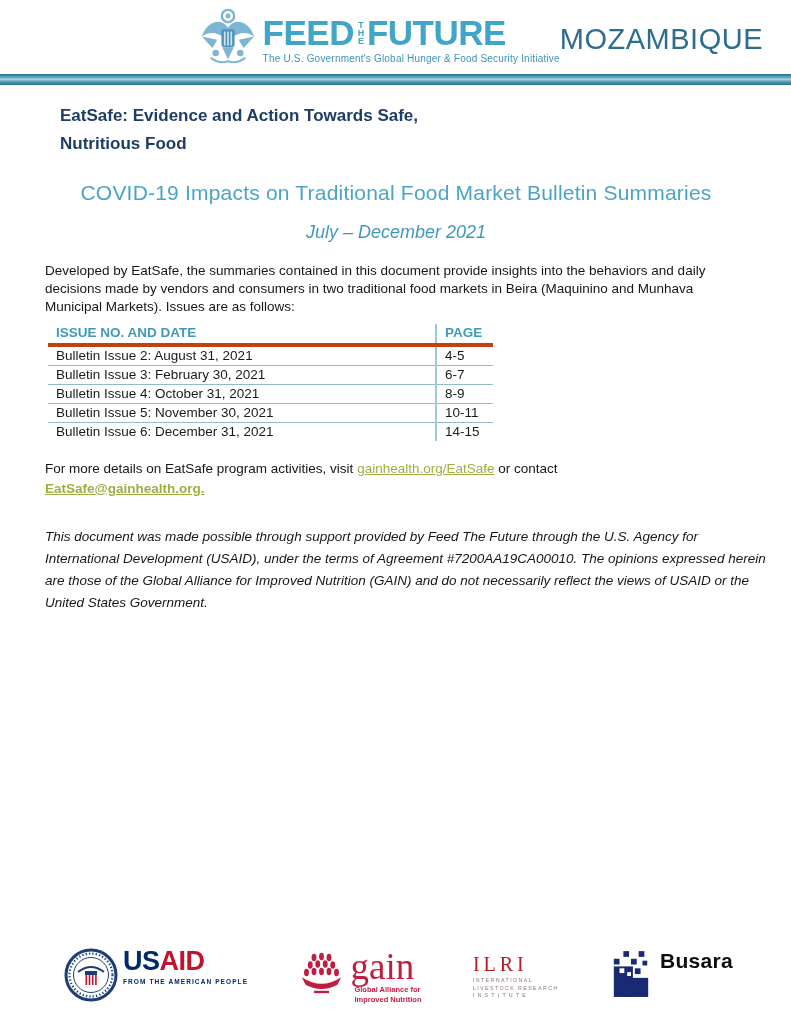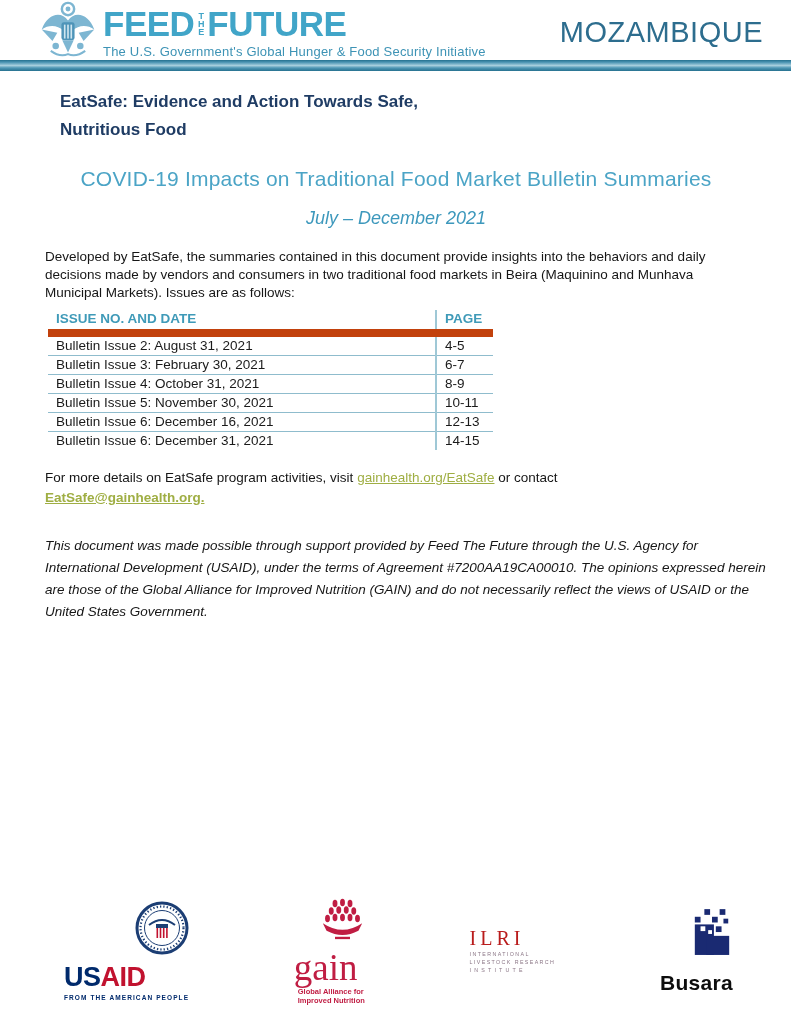--- a/index.html
+++ b/index.html
@@ -1,67 +1,67 @@
 <!DOCTYPE html>
 <html><head>
 <meta charset="utf-8">
 <style>
   * { margin:0; padding:0; box-sizing:border-box; }
   html,body { background:#ffffff; }
   body { font-family:"Liberation Sans", sans-serif; color:#1a1a1a; }
   .page { width:791px; height:1024px; background:#fff; position:relative; overflow:hidden; }
 
   
-  .header { display:flex; justify-content:space-between; align-items:center;
-            padding:12px 28px 8px 38px; height:60px; }
+  .header { display:flex; justify-content:flex-end; align-items:center;
+            padding:12px 28px 8px 38px; height:74px; }
   .ftf-logo { display:flex; align-items:center; }
   .eagle-wrap { width:60px; height:64px; margin-right:5px; }
   .ftf-textblock { display:flex; flex-direction:column; }
   .ftf-title { display:flex; align-items:center; color:#41a5c8; font-weight:700;
                font-size:35px; letter-spacing:-0.5px; line-height:1; }
   .ftf-the { writing-mode:vertical-rl; text-orientation:upright; font-size:9px;
              font-weight:700; letter-spacing:-2px; margin:0 2px; color:#41a5c8; line-height:1; }
-  .ftf-tagline { font-size:13px; color:#3d93b5; margin-top:3px; letter-spacing:0.2px; }
+  .ftf-tagline { font-size:10px; color:#3d93b5; margin-top:3px; letter-spacing:0.2px; }
   .country { font-size:29px; color:#2d6d8e; letter-spacing:0.5px; font-weight:400; }
 
   .teal-bar { width:100%; height:11px;
      background:linear-gradient(180deg,#23708f 0%,#4f97b5 22%,#a6cedd 50%,#4f97b5 72%,#26718f 100%); }
 
   
   .content { padding:0 44px 0 45px; }
   .program-title { margin:17px 0 0 15px; font-size:17px; font-weight:700;
                    color:#1f3c64; line-height:1.62; }
   .doc-title { margin-top:24px; text-align:center; font-size:21px; color:#4ba4c6;
                font-weight:400; letter-spacing:0.2px; }
   .doc-subtitle { margin-top:17px; text-align:center; font-size:18px; color:#3d98bc;
                   font-style:italic; font-weight:500; }
   .intro { margin-top:19px; font-size:13.5px; line-height:1.32; color:#161616; }
 
   
   table.toc { border-collapse:collapse; margin:8px 0 0 3px; table-layout:fixed; }
   table.toc th, table.toc td { font-size:13.5px; text-align:left; padding:1px 4px 2px 8px; }
-  table.toc th { color:#3f9ab8; font-weight:700; border-bottom:8px solid #c2410c; padding-bottom:3px; }
+  table.toc th { color:#3f9ab8; font-weight:700; border-bottom:4px solid #c2410c; padding-bottom:3px; }
   table.toc td { border-bottom:1px solid #8fbccd; }
   table.toc tr:last-child td { border-bottom:none; }
   .col-issue { width:388px; }
   .col-page  { width:57px; border-left:2px solid #9fc8d6; }
 
   
   .contact { margin-top:18px; font-size:13.5px; line-height:1.5; color:#161616; }
   .contact a { color:#9fae43; text-decoration:underline; }
   .contact .email { font-weight:700; }
 
   
   .disclaimer { margin-top:27px; font-size:13.5px; font-style:italic; line-height:1.62;
                 color:#161616; width:722px; }
 
   
   .footer { position:absolute; left:0; right:0; bottom:18px; display:flex;
             align-items:center; justify-content:space-between; padding:0 58px 0 64px; }
-  .logo-block { display:flex; align-items:flex-end;flex-direction:column; }
+  .logo-block { display:flex; align-items:flex-start; }
 
   
   .usaid { gap:5px; }
   .usaid-textcol { display:flex; flex-direction:column; }
   .usaid-word { font-size:27px; font-weight:800; letter-spacing:-0.5px; line-height:1; }
   .usaid-us { color:#002a6c; } .usaid-aid { color:#c1122f; }
   .usaid-tagline { font-size:6.5px; letter-spacing:1.1px; color:#002a6c; margin-top:3px; font-weight:700; }
 
   
   .gain { gap:6px; }
@@ -151,24 +151,20 @@
         <td class="col-issue">Bulletin Issue 3: February 30, 2021</td>
         <td class="col-page">6-7</td>
       </tr>
       <tr>
         <td class="col-issue">Bulletin Issue 4: October 31, 2021</td>
         <td class="col-page">8-9</td>
       </tr>
       <tr>
         <td class="col-issue">Bulletin Issue 5: November 30, 2021</td>
         <td class="col-page">10-11</td>
-      </tr>
-      <tr>
-        <td class="col-issue">Bulletin Issue 6: December 16, 2021</td>
-        <td class="col-page">12-13</td>
       </tr>
       <tr>
         <td class="col-issue">Bulletin Issue 6: December 31, 2021</td>
         <td class="col-page">14-15</td>
       </tr>
     </tbody>
       </table>
 
     <div class="contact">
       <span>For more details on EatSafe program activities, visit </span><a href="#">gainhealth.org/EatSafe</a><span> or contact</span><br>

